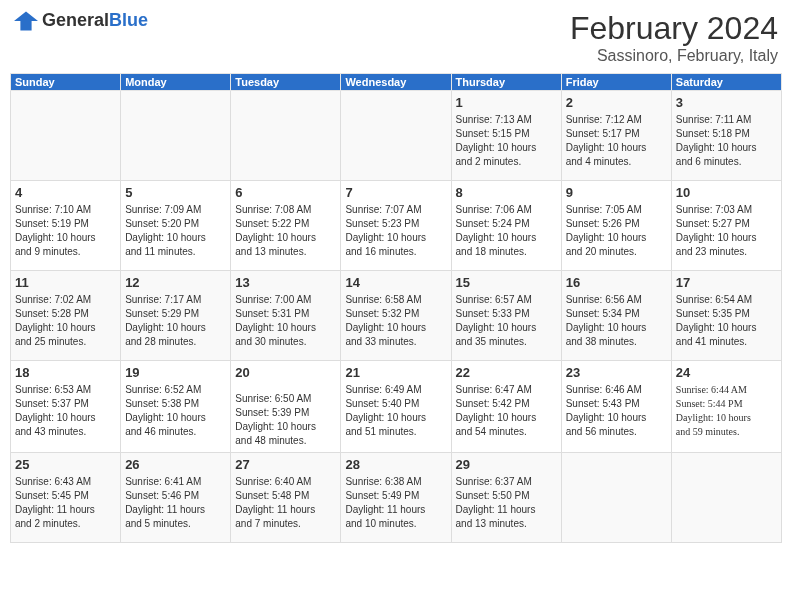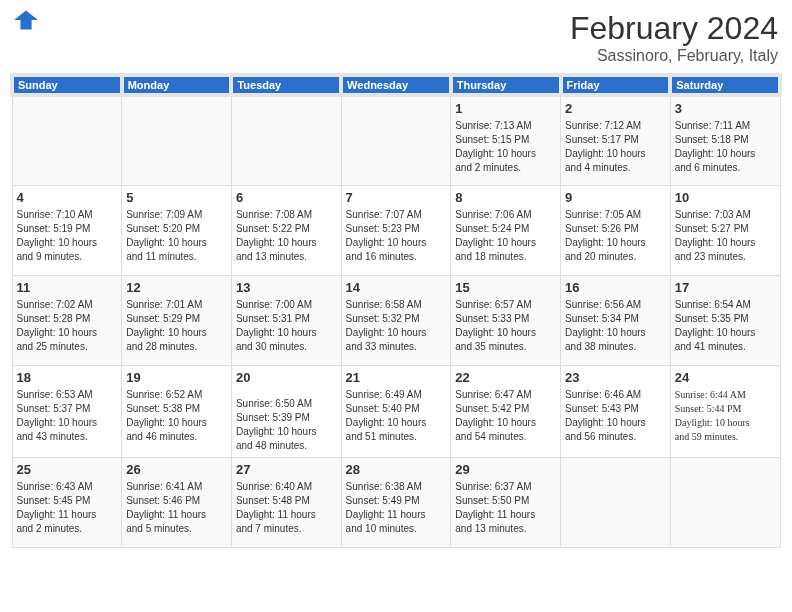--- a/index.html
+++ b/index.html
@@ -54,21 +54,21 @@
       font-size: 11px;
     }
     thead tr {
       background-color: #2a6fc9;
       color: #fff;
     }
     thead th {
       padding: 2px 4px;
       text-align: left;
       font-weight: bold;
-      border: 4px solid #e5e5e5;
+      border: 1px solid #e5e5e5;
     }
     tbody tr {
       border-bottom: 1px solid #ccc;
     }
     tbody td {
       padding: 4px 4px;
       vertical-align: top;
       border: 1px solid #ddd;
       min-height: 80px;
       height: 90px;
@@ -96,20 +96,23 @@
     }
   </style>
 </head>
 <body>
 
 <div class="header-area">
   <div class="logo">
     <svg class="logo-icon" viewBox="0 0 30 24" xmlns="http://www.w3.org/2000/svg">
       <polygon points="15,0 30,12 22,12 22,24 8,24 8,12 0,12" fill="#2a6fc9"></polygon>
     </svg>
+    <div>
+      <span class="logo-text-general">General</span><span class="logo-text-blue">Blue</span>
+    </div>
   </div>
   <div class="title-area">
     <div class="main-title">February 2024</div>
     <div class="subtitle">Sassinoro, February, Italy</div>
   </div>
 </div>
 
 <table>
   <thead>
     <tr>
@@ -204,21 +207,21 @@
       <tr>
         <td>
           <span class="day-num">11</span>
           <div class="day-info" style="white-space: pre-line;">Sunrise: 7:02 AM
 Sunset: 5:28 PM
 Daylight: 10 hours
 and 25 minutes.</div>
         </td>
         <td>
           <span class="day-num">12</span>
-          <div class="day-info" style="white-space: pre-line;">Sunrise: 7:01 AM
+          <div class="day-info" style="white-space: pre-line;">Sunrise: 7:17 AM
 Sunset: 5:29 PM
 Daylight: 10 hours
 and 28 minutes.</div>
         </td>
         <td>
           <span class="day-num">13</span>
           <div class="day-info" style="white-space: pre-line;">Sunrise: 7:00 AM
 Sunset: 5:31 PM
 Daylight: 10 hours
 and 30 minutes.</div>

